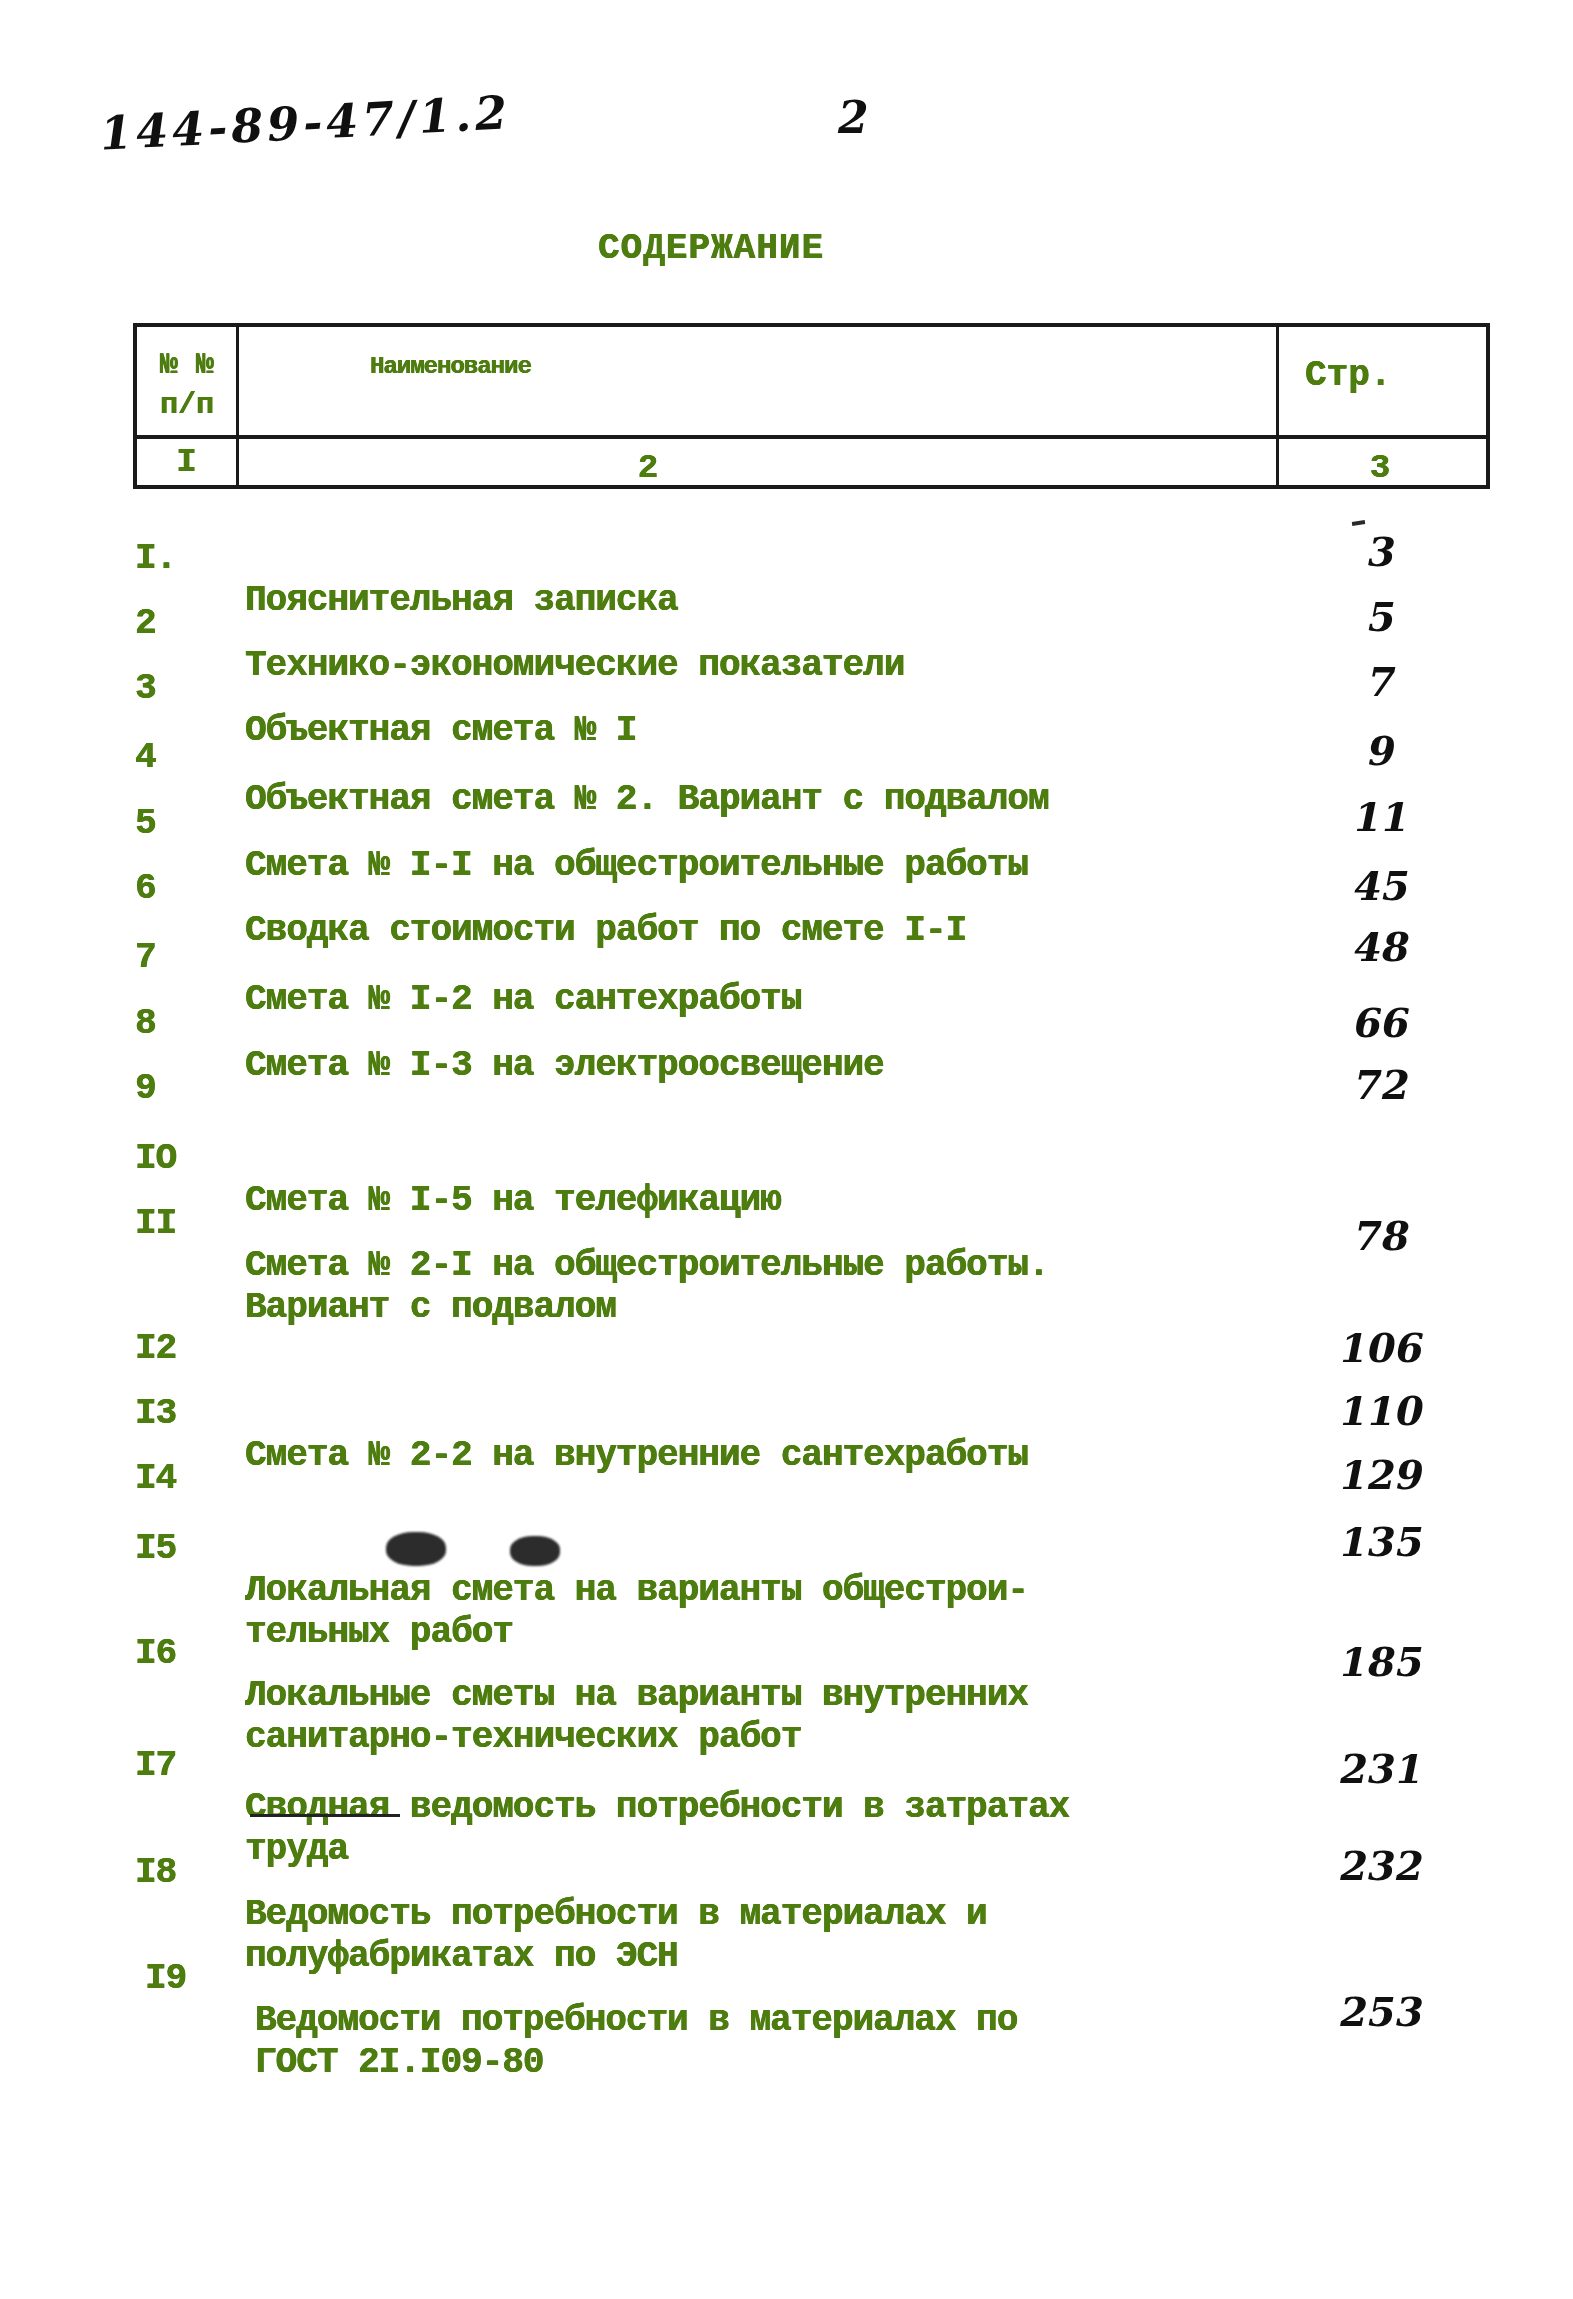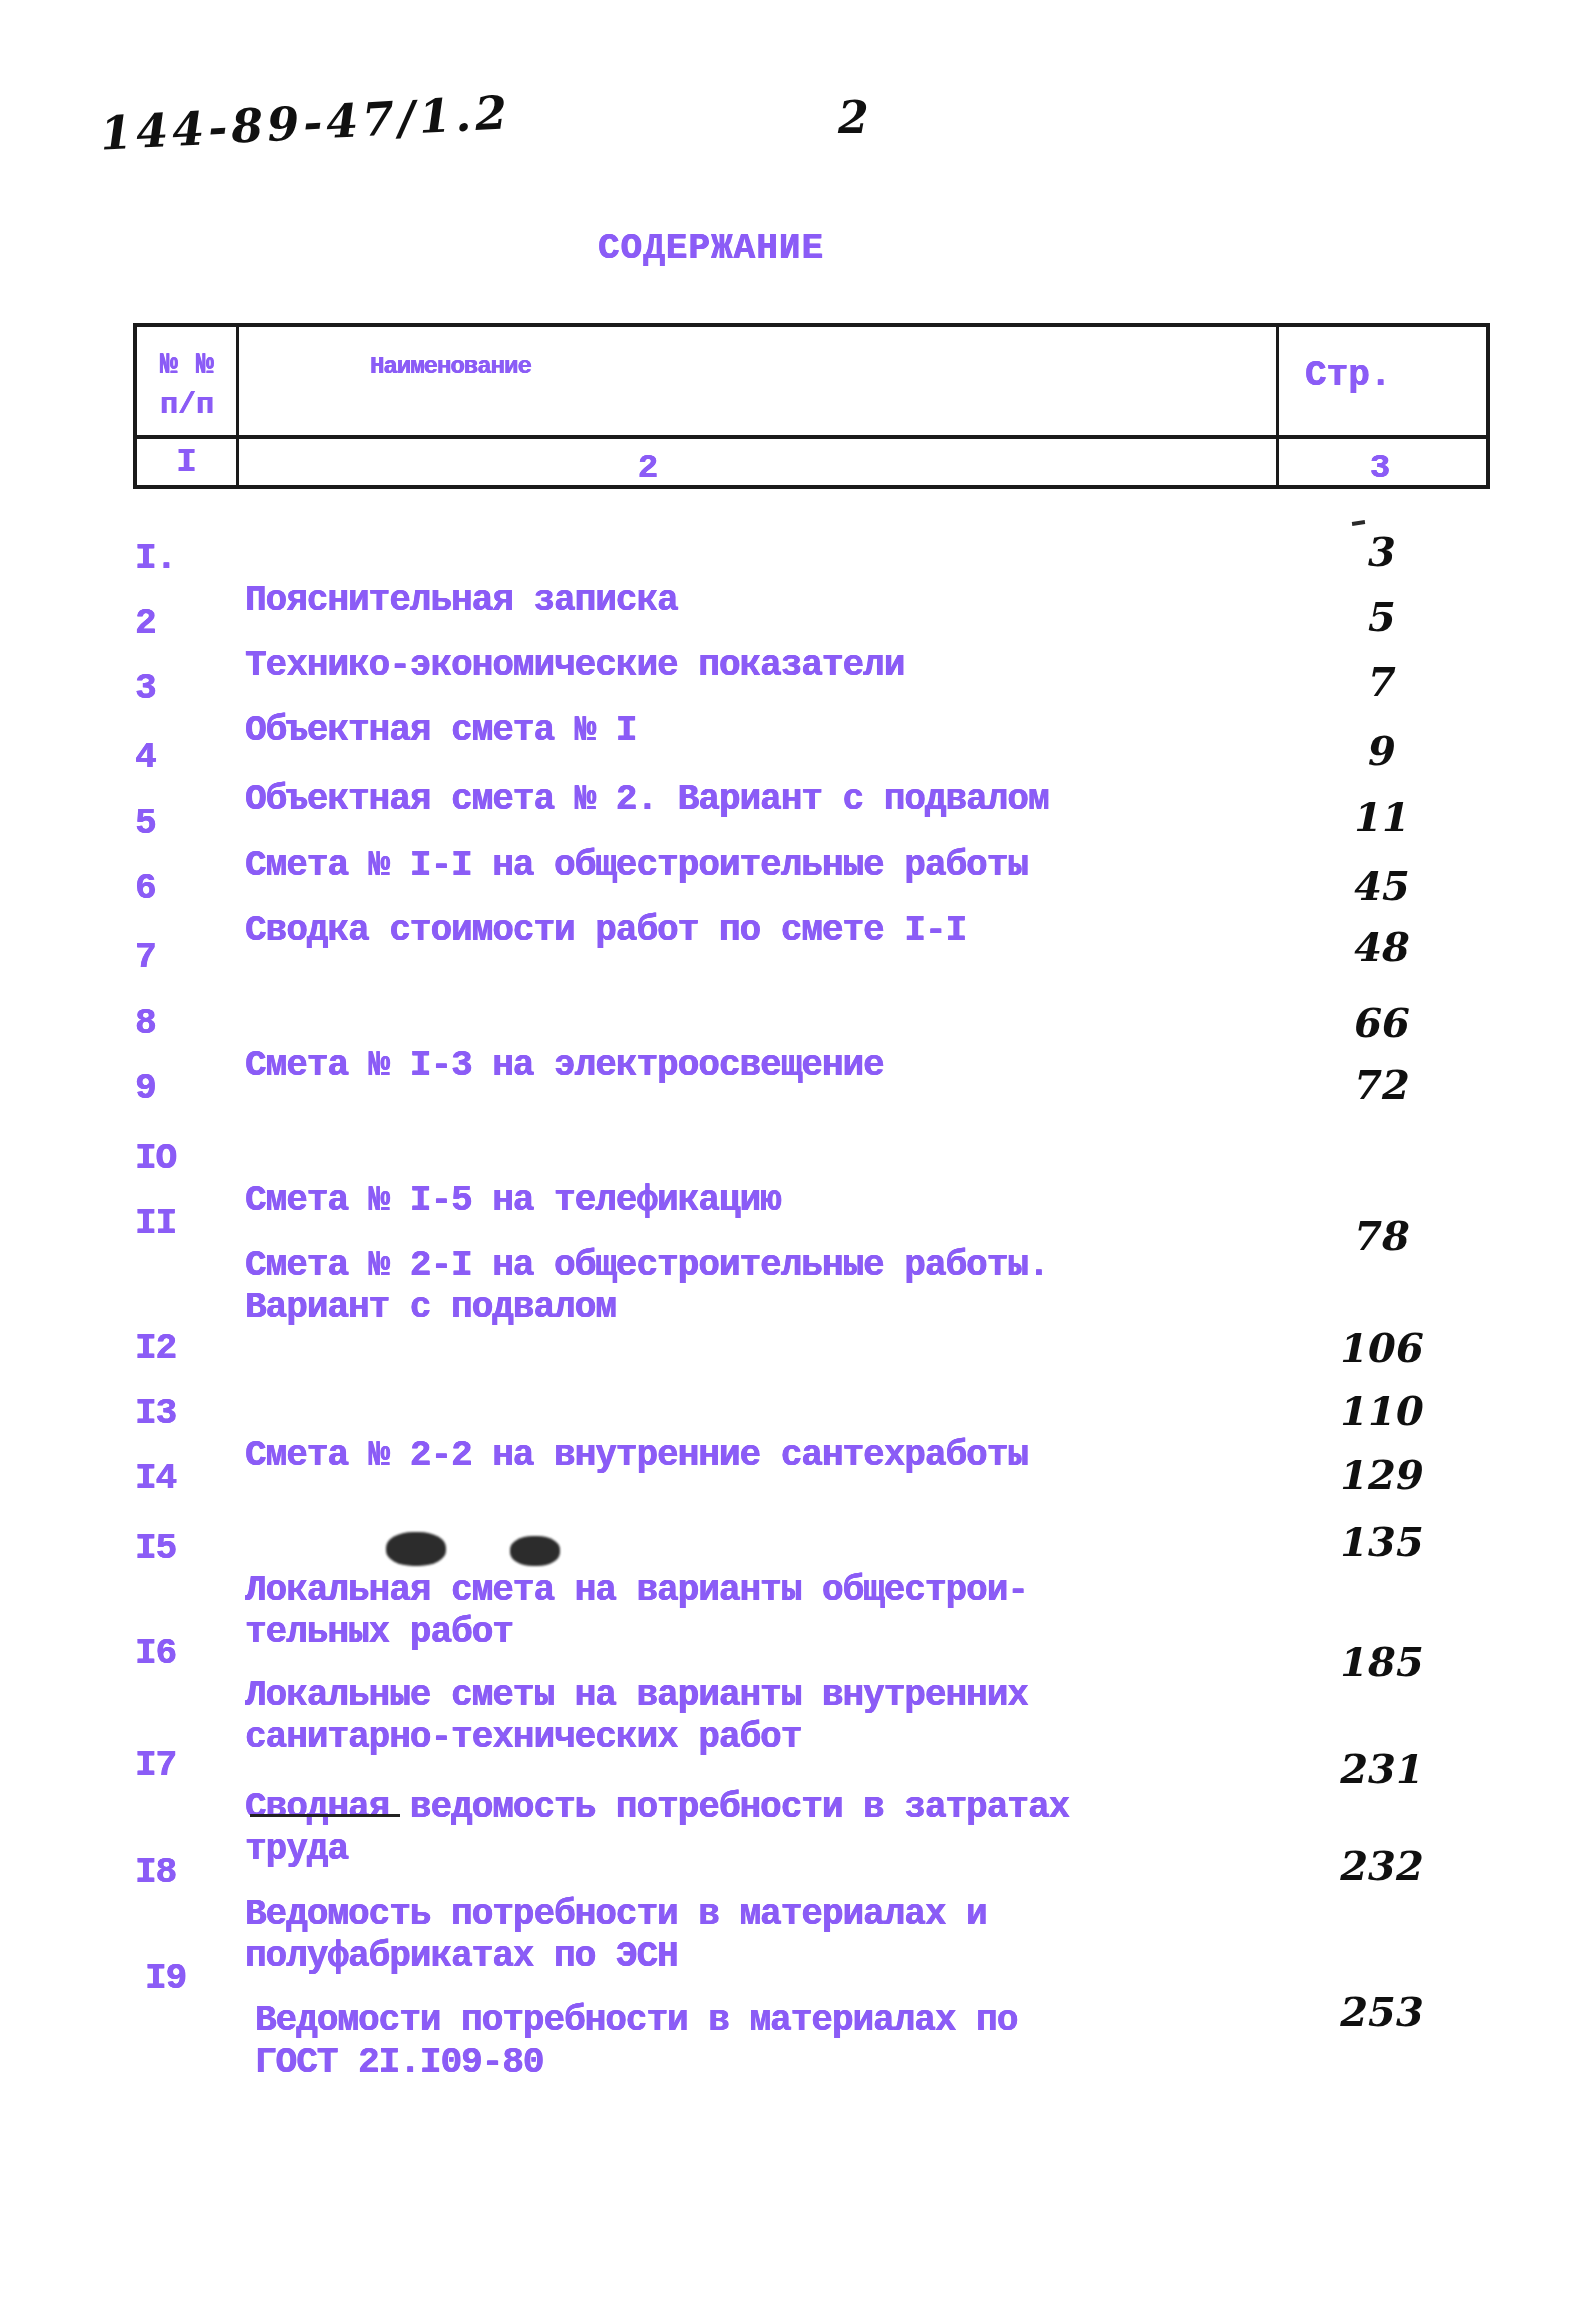--- a/index.html
+++ b/index.html
@@ -7,21 +7,21 @@
     position:relative;
     width:1573px;height:2299px;
     background:#ffffff;
     overflow:hidden;
     font-family:"Liberation Mono","DejaVu Sans Mono",monospace;
   }
   
   .tw{
     font-family:"Liberation Mono","DejaVu Sans Mono",monospace;
     font-weight:700;
-    color:#8b5cf6;
+    color:#4d7c0f;
     text-shadow:0.5px 0 0 currentColor,-0.3px 0 0 currentColor;
   }
   
   .hw{
     font-family:"DejaVu Serif","Liberation Serif",serif;
     font-style:italic;
     color:#101010;
   }
   .abs{position:absolute;}
 
@@ -128,20 +128,21 @@
   </div>
 
   <div class="row" style="top:868px">
     <span class="tw row-num">6</span>
     <span class="tw row-title">Сводка стоимости работ по смете I-I</span>
     <span class="hw row-page" style="top:-6px">45</span>
   </div>
 
   <div class="row" style="top:937px">
     <span class="tw row-num">7</span>
+    <span class="tw row-title">Смета № I-2 на сантехработы</span>
     <span class="hw row-page" style="top:-14px">48</span>
   </div>
 
   <div class="row" style="top:1003px">
     <span class="tw row-num">8</span>
     <span class="tw row-title">Смета № I-3 на электроосвещение</span>
     <span class="hw row-page" style="top:-4px">66</span>
   </div>
 
   <div class="row" style="top:1068px">

